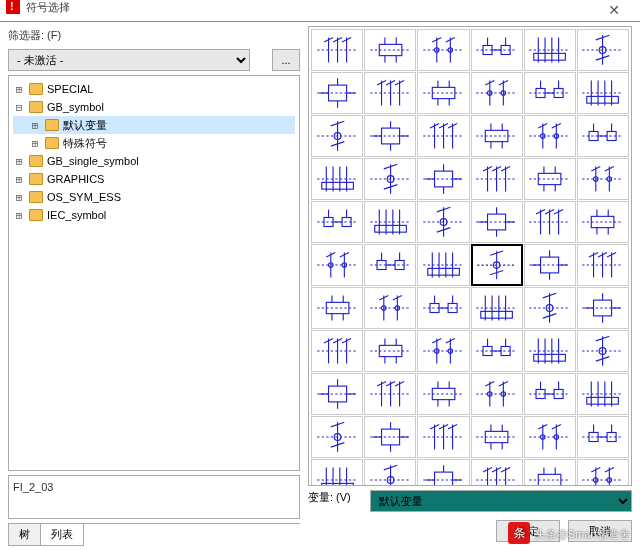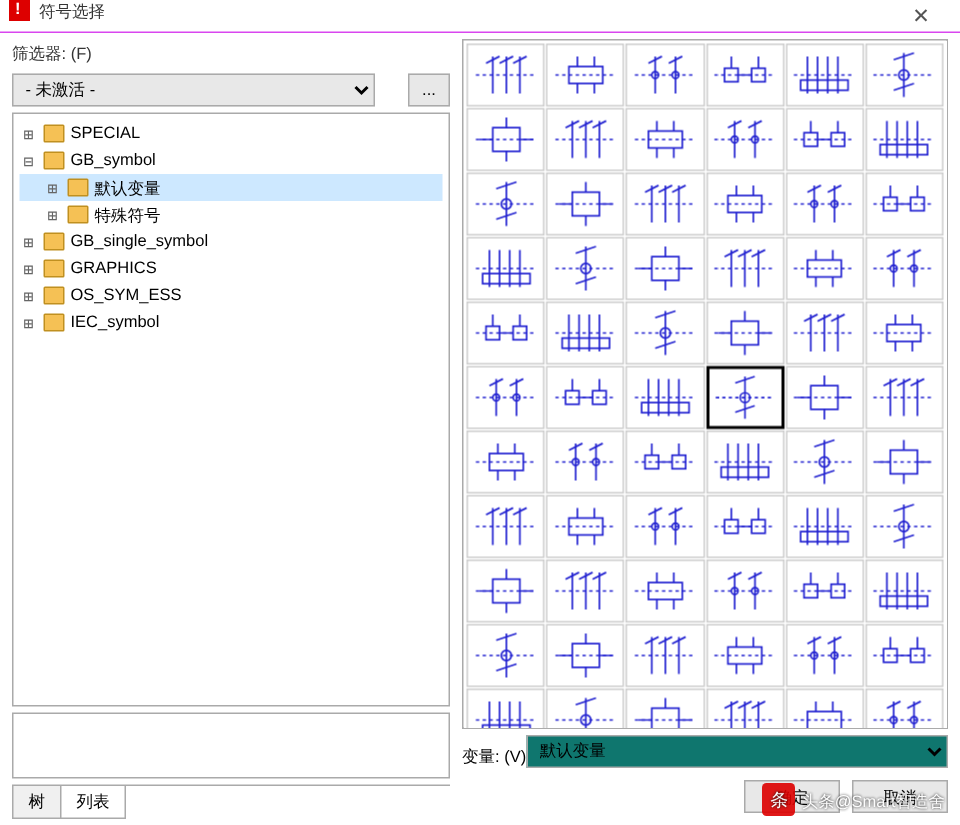--- a/index.html
+++ b/index.html
@@ -23,21 +23,21 @@
 .node-label{white-space:nowrap}
 .info-box{border:1px solid #aaa;background:#fff;height:44px;padding:4px;margin:0 4px;color:#333;line-height:1.4}
 .tabs{display:flex;margin:0 4px;border-top:1px solid #aaa}
 .tab{padding:3px 10px;border:1px solid #aaa;border-top:none;background:#f0f0f0;cursor:pointer;margin-right:-1px}
 .tab.active{background:#fff}
 .right{flex:1;display:flex;flex-direction:column;gap:4px;padding:0 4px}
 .grid{flex:1;border:1px solid #aaa;background:#fff;overflow:auto;display:grid;grid-template-columns:repeat(6,1fr);gap:1px;padding:2px}
 .cell{height:42px;border:1px solid #ccc;background:#fff;display:flex;align-items:center;justify-content:center;cursor:pointer;position:relative}
 .cell.sel{border:2px solid #000}
 .cell svg{width:90%;height:90%}
-.var-row{display:flex;align-items:flex-end;gap:0}
+.var-row{display:flex;align-items:flex-start;gap:19px}
 .var-row select{flex:1;height:22px;border:1px solid #aaa;background:#0f766e;padding:0 4px}
 .btns{display:flex;gap:8px;justify-content:flex-end;padding:4px 0}
 .btns button{width:64px;height:22px;border:1px solid #aaa;background:#e8e8e8;cursor:pointer}
 .watermark{position:absolute;right:10px;bottom:6px;font-size:18px;color:#fff;text-shadow:0 0 2px #000;opacity:.9;pointer-events:none}
 .watermark .logo{display:inline-block;width:22px;height:22px;background:#d00;color:#fff;border-radius:3px;text-align:center;line-height:22px;font-size:12px;vertical-align:middle;margin-right:4px}
 </style>
 </head>
 <body>
 
 <div class="titlebar">
@@ -89,20 +89,21 @@
           <span class="folder-icon"></span>
           <span class="node-label">OS_SYM_ESS</span>
         </div>
         <div class="tree-node" style="padding-left: 0px;">
           <span class="expander">⊞</span>
           <span class="folder-icon"></span>
           <span class="node-label">IEC_symbol</span>
         </div>
       </div>
     <div class="info-box">
+      <div>FI_2_03</div>
     </div>
     <div class="tabs">
       <div class="tab">树</div>
       <div class="tab active">列表</div>
     </div>
   </div>
   <div class="right">
     <div class="grid" id="grid">
         <div class="cell">
           <svg viewBox="0 0 40 30">

